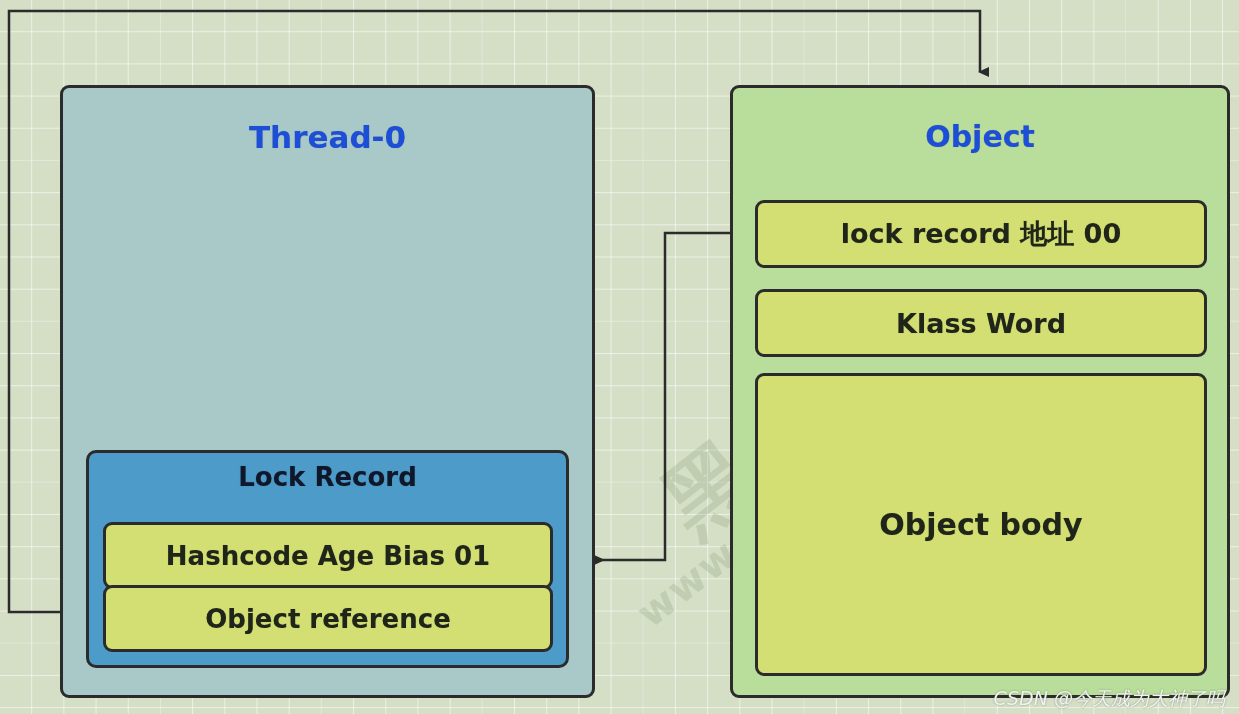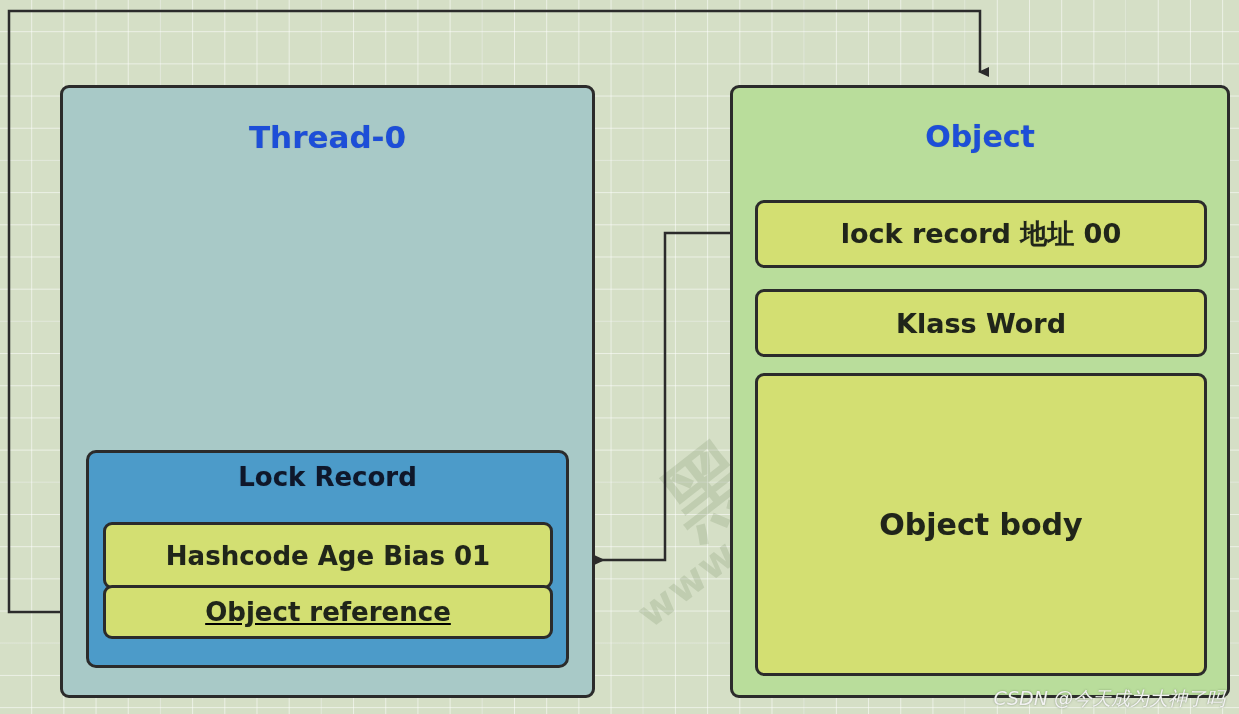--- a/index.html
+++ b/index.html
@@ -104,21 +104,21 @@
     justify-content: center;
   }
   .row-label {
     color: #20251a;
     font-weight: bold;
     text-align: center;
     text-shadow: 0 0 1px rgba(0,0,0,0.2);
   }
 
   #hashcode-row { left: 103px; top: 494px; width: 450px; height: 67px; margin-top: 28px; }
-  #objref-row   { left: 103px; top: 585px; width: 450px; height: 54px; text-decoration: underline; }
+  #objref-row   { left: 103px; top: 585px; width: 450px; height: 67px; }
   #hashcode-row .row-label { font-size: 26px; }
   #objref-row   .row-label { font-size: 26px; }
 
   
   #object-box {
     left: 730px; top: 85px;
     width: 500px; height: 613px;
     background: #b9dd9b;
   }
   #object-title {

